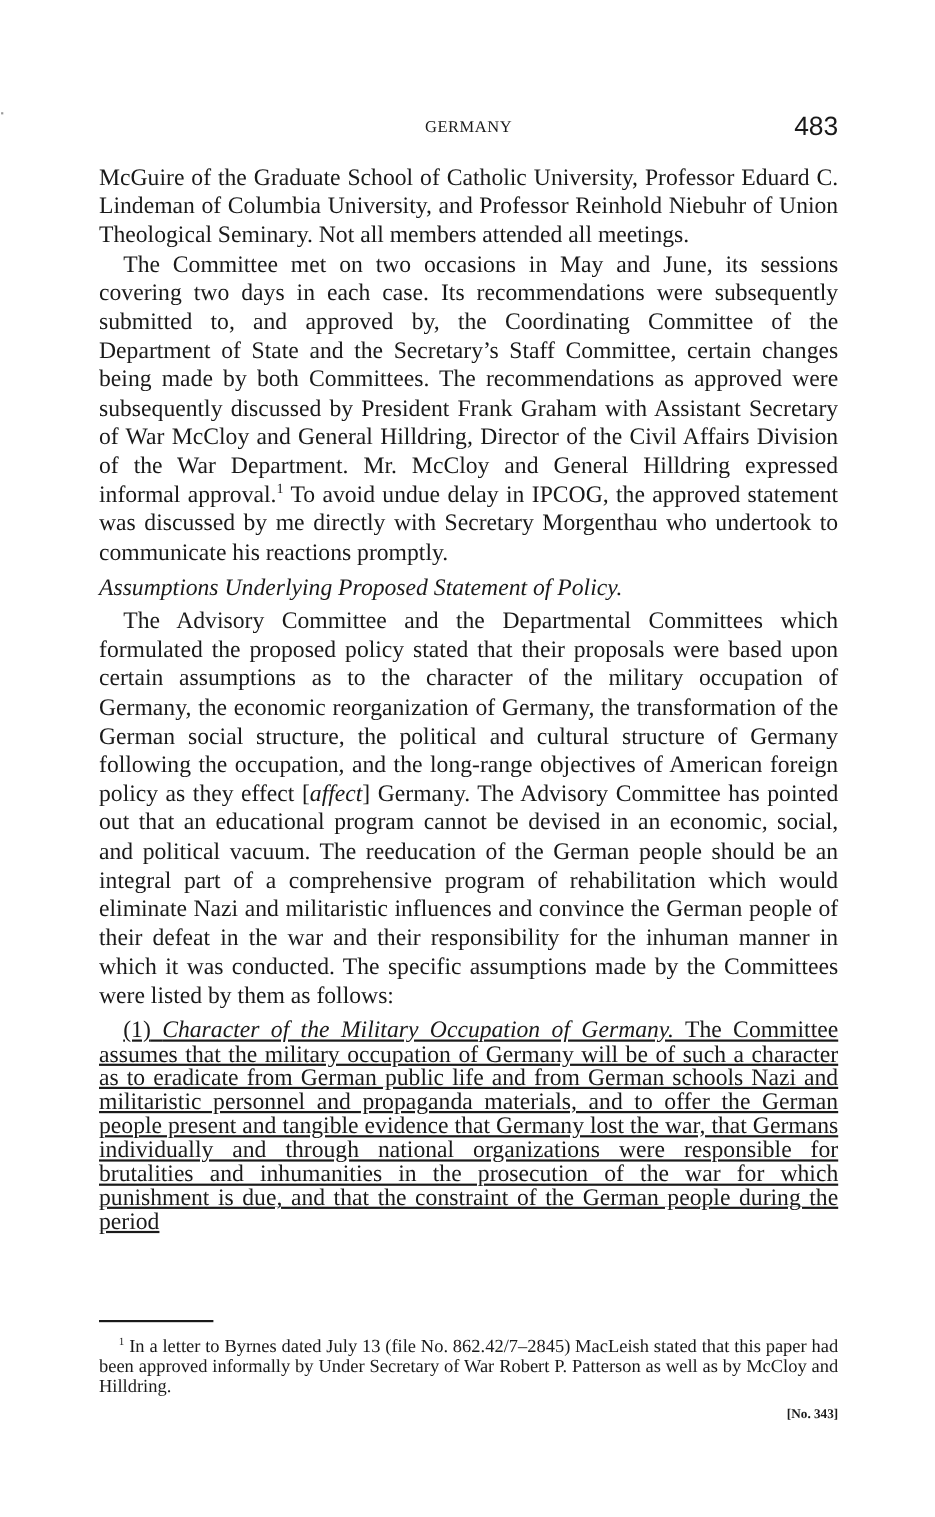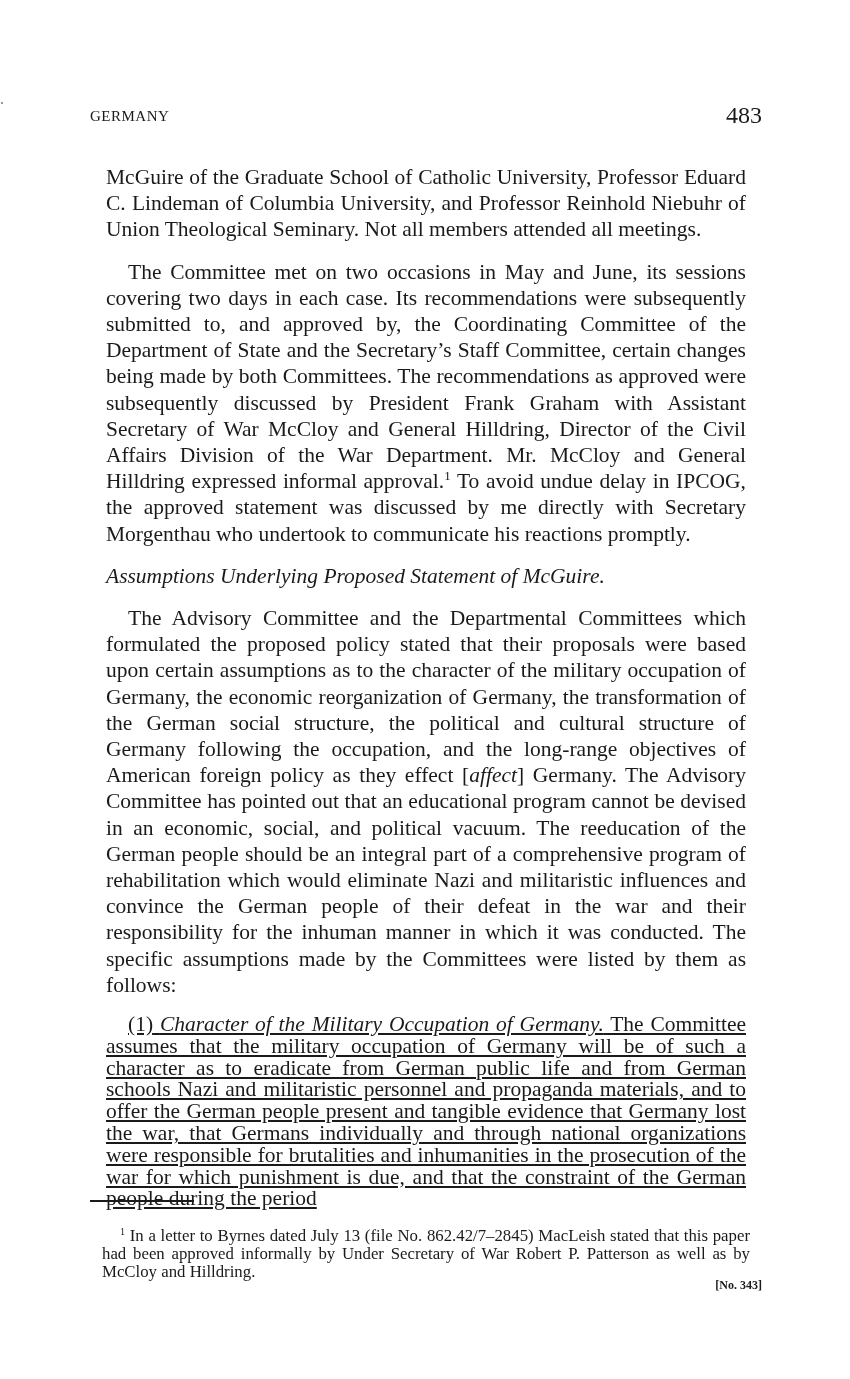--- a/index.html
+++ b/index.html
@@ -25,45 +25,46 @@
       position: absolute;
       top: 104px;
       left: 0;
       width: 672px;
       height: 28px;
     }
     .running-title {
       position: absolute;
       left: 0;
       width: 672px;
+      text-align: center;
       top: 4px;
       font-family: "Liberation Serif", serif;
       font-size: 15px;
       letter-spacing: 0.5px;
     }
     .page-number {
       position: absolute;
       right: 0;
       top: -2px;
-      font-family: Liberation Serif, serif;
+      font-family: Liberation Sans, sans-serif;
       font-size: 24px;
       font-weight: normal;
     }
     .body-text {
       position: absolute;
       top: 148px;
       left: 0;
       width: 672px;
       font-family: "Liberation Serif", serif;
       font-size: 21.5px;
       line-height: 26.2px;
       text-align: justify;
     }
     .body-text p {
-      margin: 16px;
+      margin: 0;
       text-align: justify;
     }
     .body-text p.indent {
       text-indent: 22px;
     }
     .section-heading {
       font-style: italic;
       margin-top: 6px !important;
       margin-bottom: 4px !important;
     }
@@ -84,21 +85,21 @@
       position: absolute;
       left: 0;
       top: 1215px;
       width: 672px;
       font-family: "Liberation Serif", serif;
       font-size: 16.8px;
       line-height: 18px;
       text-align: justify;
     }
     .footnote p {
-      margin: 12px;
+      margin: 0;
       text-indent: 18px;
     }
     sup {
       font-size: 0.6em;
       line-height: 0;
       vertical-align: 0.6em;
     }
     .doc-number {
       position: absolute;
       right: 0;
@@ -127,21 +128,21 @@
   <div class="running-head">
     <span class="running-title">GERMANY</span>
     <span class="page-number">483</span>
   </div>
 
   <div class="body-text">
     <p>McGuire of the Graduate School of Catholic University, Professor Eduard C. Lindeman of Columbia University, and Professor Reinhold Niebuhr of Union Theological Seminary.  Not all members attended all meetings.</p>
 
     <p class="indent"><span>The Committee met on two occasions in May and June, its sessions covering two days in each case.  Its recommendations were subsequently submitted to, and approved by, the Coordinating Committee of the Department of State and the Secretary’s Staff Committee, certain changes being made by both Committees.  The recommendations as approved were subsequently discussed by President Frank Graham with Assistant Secretary of War McCloy and General Hilldring, Director of the Civil Affairs Division of the War Department. Mr. McCloy and General Hilldring expressed informal approval.</span><sup>1</sup><span>  To avoid undue delay in IPCOG, the approved statement was discussed by me directly with Secretary Morgenthau who undertook to communicate his reactions promptly.</span></p>
 
-    <p class="section-heading">Assumptions Underlying Proposed Statement of McGuire.</p>
+    <p class="section-heading">Assumptions Underlying Proposed Statement of Policy.</p>
 
     <p class="indent"><span>The Advisory Committee and the Departmental Committees which formulated the proposed policy stated that their proposals were based upon certain assumptions as to the character of the military occupation of Germany, the economic reorganization of Germany, the transformation of the German social structure, the political and cultural structure of Germany following the occupation, and the long-range objectives of American foreign policy as they effect [</span><em>affect</em><span>] Germany. The Advisory Committee has pointed out that an educational program cannot be devised in an economic, social, and political vacuum. The reeducation of the German people should be an integral part of a comprehensive program of rehabilitation which would eliminate Nazi and militaristic influences and convince the German people of their defeat in the war and their responsibility for the inhuman manner in which it was conducted.  The specific assumptions made by the Committees were listed by them as follows:</span></p>
 
     <p class="indent tight"><span>(1)</span> <em>Character of the Military Occupation of Germany.</em><span>  The Committee assumes that the military occupation of Germany will be of such a character as to eradicate from German public life and from German schools Nazi and militaristic personnel and propaganda materials, and to offer the German people present and tangible evidence that Germany lost the war, that Germans individually and through national organizations were responsible for brutalities and inhumanities in the prosecution of the war for which punishment is due, and that the constraint of the German people during the period</span></p>
   </div>
 
   <div class="footnote-rule"></div>
 
   <div class="footnote">
     <p><sup>1</sup><span> In a letter to Byrnes dated July 13 (file No. 862.42/7–2845) MacLeish stated that this paper had been approved informally by Under Secretary of War Robert P. Patterson as well as by McCloy and Hilldring.</span></p>

